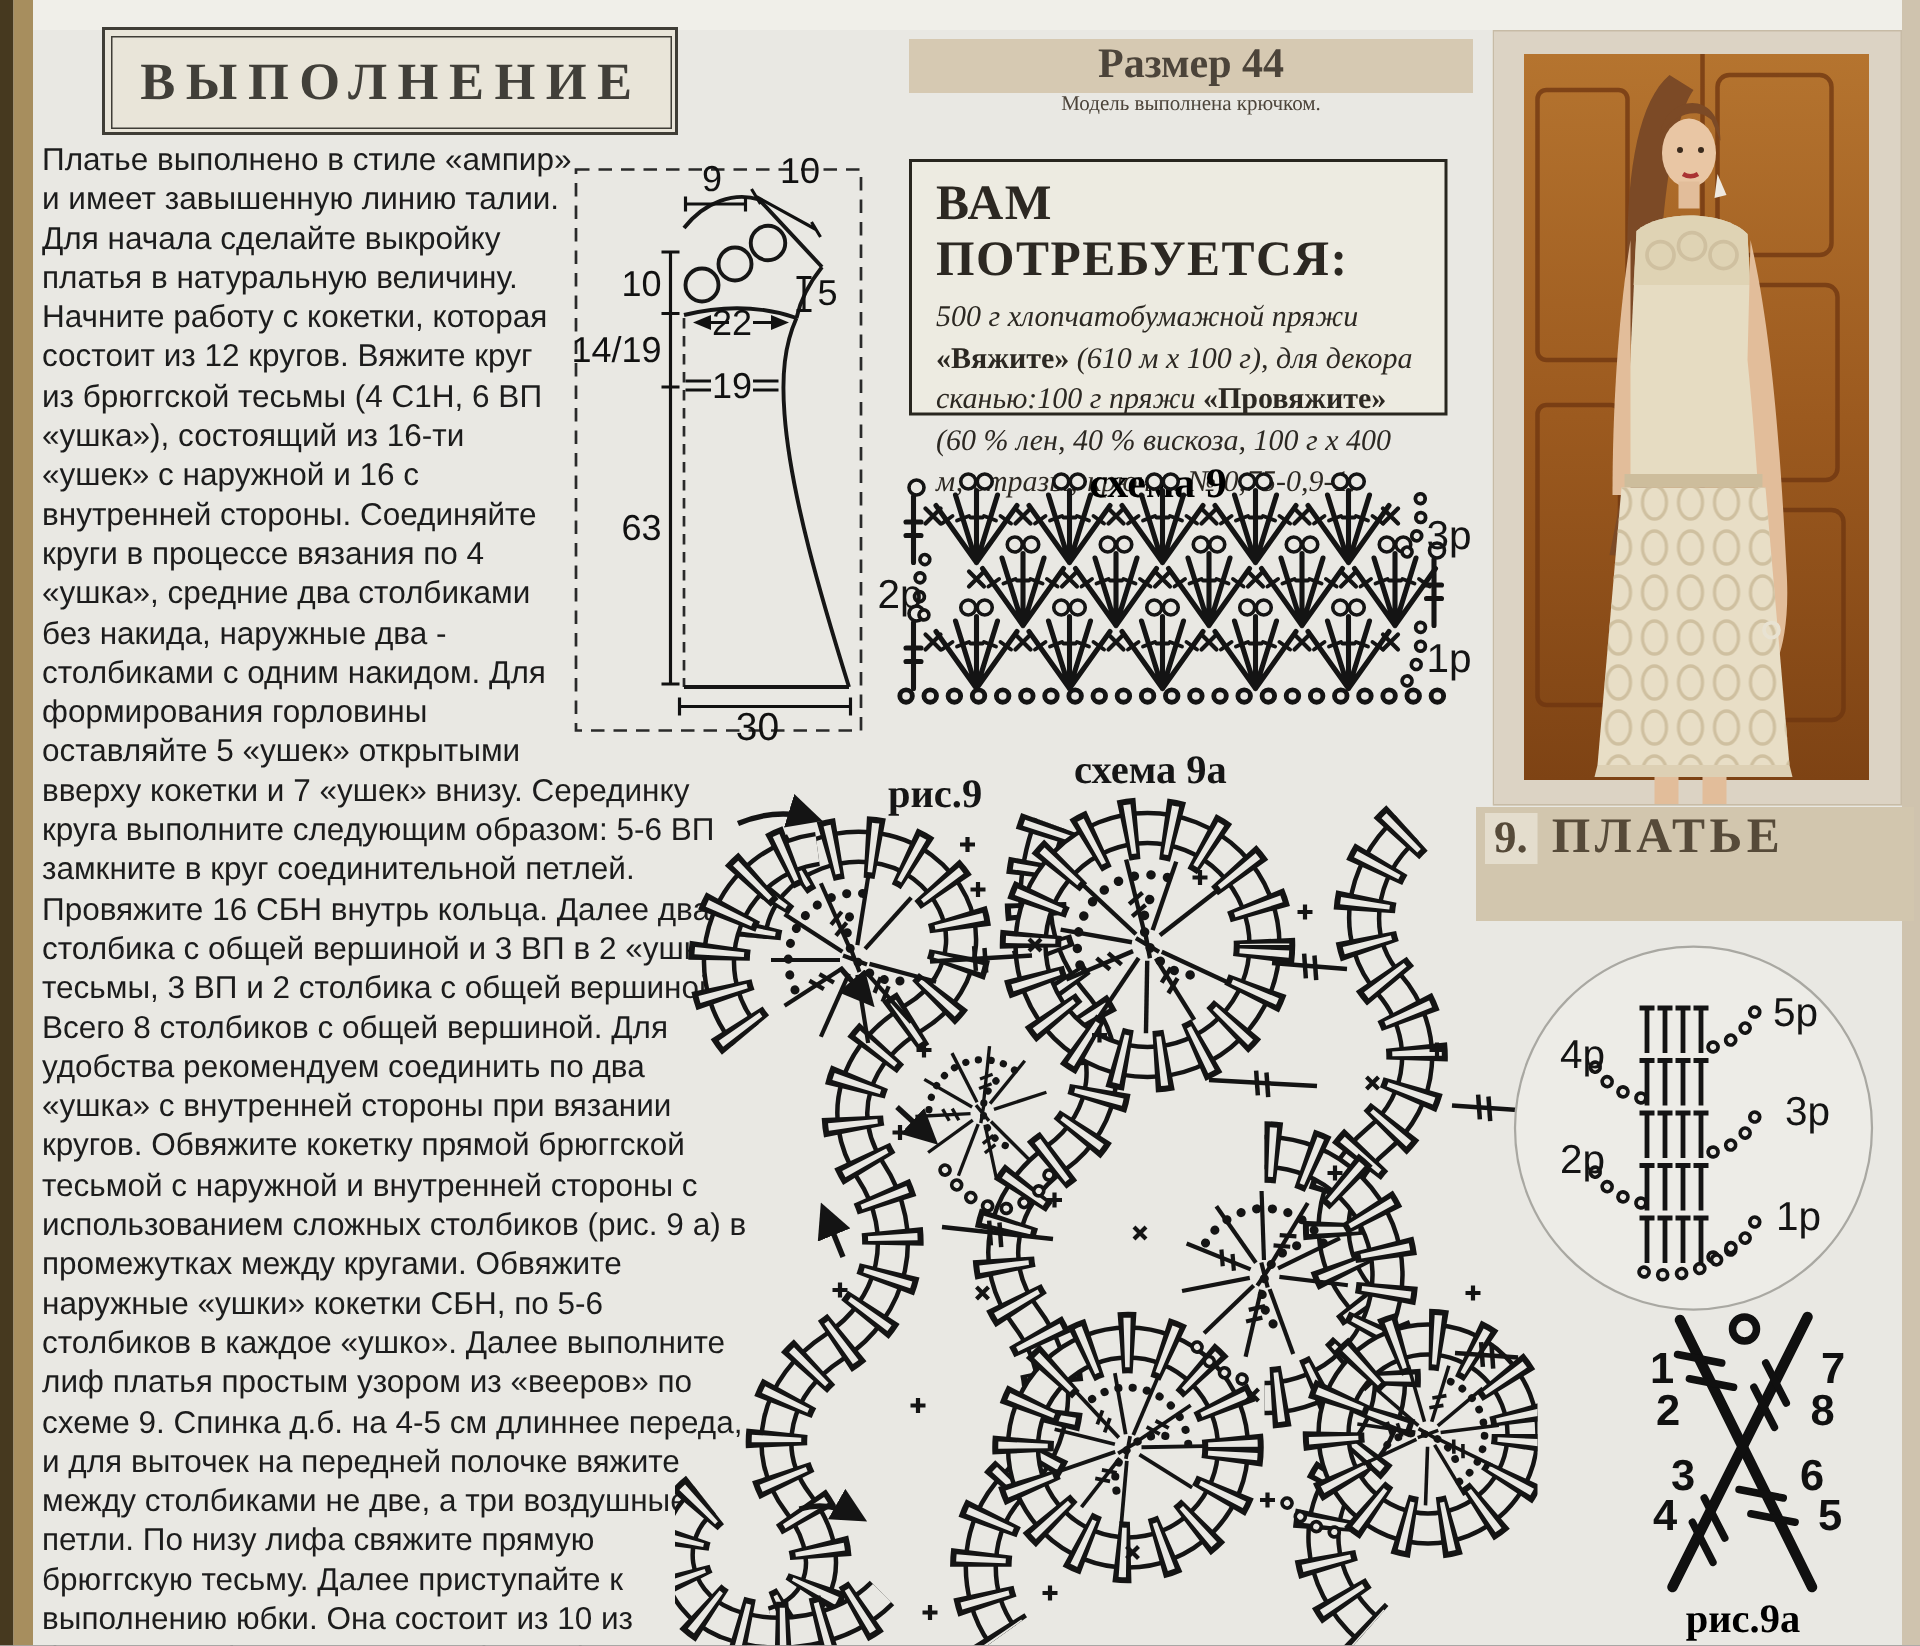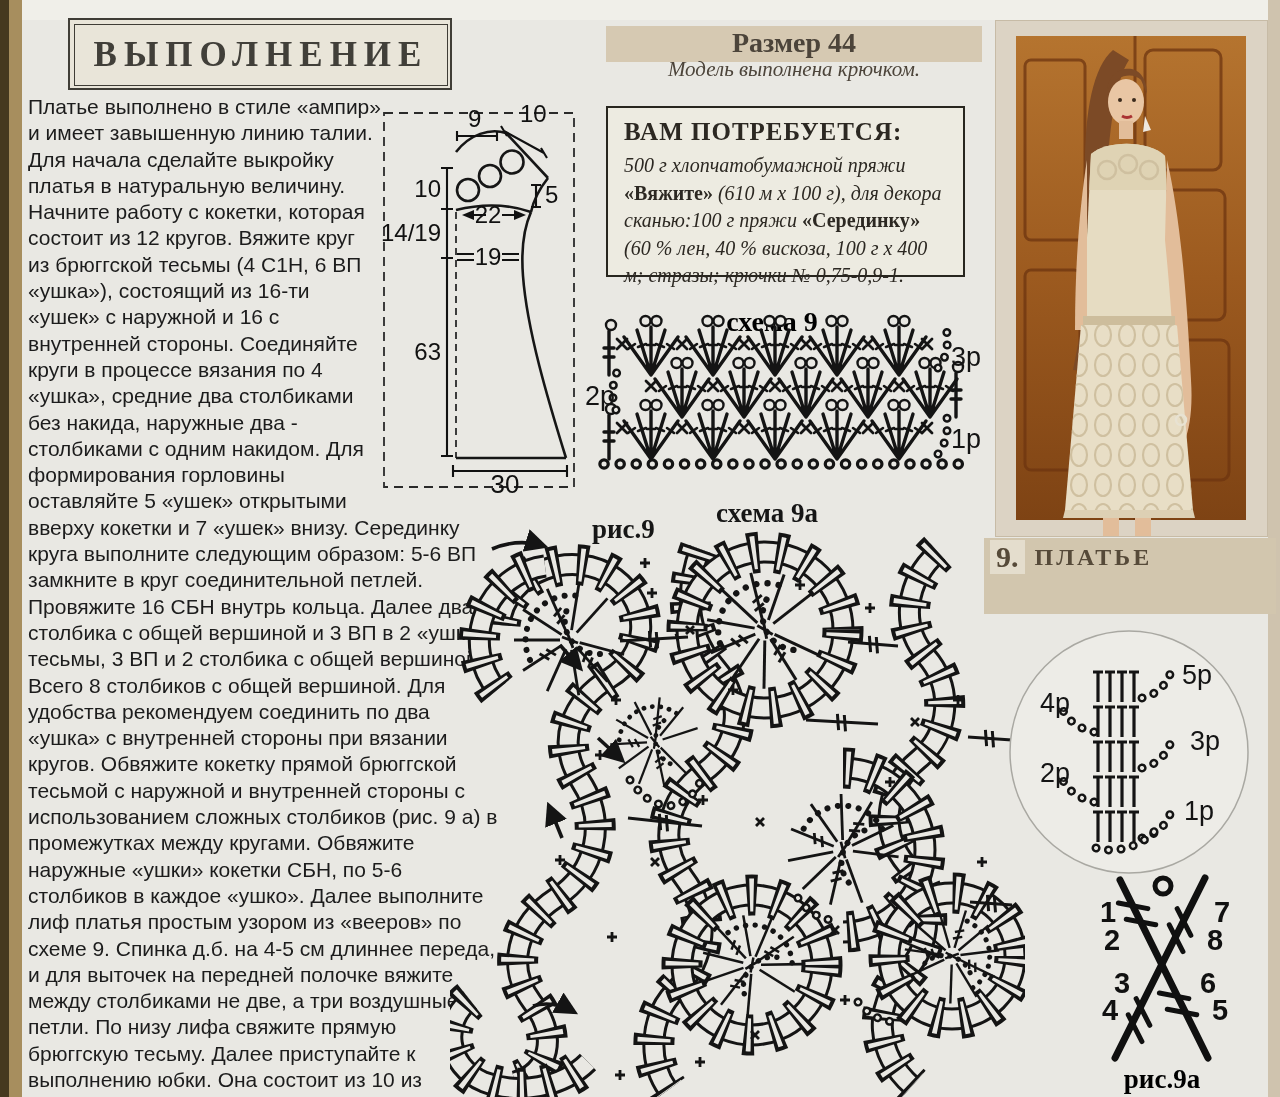--- a/index.html
+++ b/index.html
@@ -20,37 +20,37 @@
   .exec-inner span{font-family:"Liberation Serif",serif;font-weight:bold;font-size:35px;
                    letter-spacing:7px;color:#413f39;}
   
   .article{left:28px;top:94px;width:474px;height:1003px;font-size:21px;line-height:26.3px;
            overflow:hidden;text-align:left;}
   .article .spacer{float:right;width:120px;height:400px;}
   
   .size-banner{left:606px;top:26px;width:376px;height:36px;background:var(--tan);
                text-align:center;font-family:"Liberation Serif",serif;color:#4c443a;}
   .size-banner .l1{font-size:28px;font-weight:bold;line-height:32px;margin-top:1px;}
-  .size-banner .l2{font-size:21px;font-style:italic;line-height:21px;}
+  .size-banner .l2{font-size:14px;line-height:21px;}
   
   .mat-box{left:606px;top:106px;width:359px;height:171px;border:2px solid #28261f;
            box-sizing:border-box;background:#edebe1;padding:8px 12px 0 16px;
            font-family:"Liberation Serif",serif;color:#2c2822;}
-  .mat-box h3{margin:2px 0 6px 0;font-size:25px;letter-spacing:1px;}
+  .mat-box h3{margin:2px 0 6px 0;font-size:33px;letter-spacing:1px;}
   .mat-box p{margin:0;font-size:20px;font-style:italic;line-height:27.5px;}
   .mat-box b{font-style:normal;font-weight:bold;}
   
   .figcap{font-family:"Liberation Serif",serif;font-weight:bold;font-size:27px;color:#161616;}
   
   .title-banner{left:984px;top:538px;width:292px;height:76px;background:#d2c6ae;
                 font-family:"Liberation Serif",serif;color:#564a39;padding:2px 0 0 6px;
                 box-sizing:border-box;}
   .title-banner .row1{display:flex;align-items:center;gap:10px;}
   .title-banner .numbox{background:#e4ddcd;padding:0 6px;font-weight:bold;font-size:30px;}
-  .title-banner .nm{font-weight:bold;font-size:24px;letter-spacing:3px;}
+  .title-banner .nm{font-weight:bold;font-size:33px;letter-spacing:3px;}
   .title-banner .row2{font-weight:bold;font-size:27px;margin-top:1px;white-space:nowrap;}
   .title-banner .stars{font-size:22px;letter-spacing:1px;color:#3f382c;}
   
   .photo-mat{left:995px;top:20px;width:273px;height:517px;background:var(--mat);
              box-shadow:inset 0 0 0 1px #c7bba6;}
   
   svg{display:block;}
   .dl{stroke:#161616;stroke-width:2.6;fill:none;}
   .dash{stroke:#2a2a2a;stroke-width:1.8;fill:none;stroke-dasharray:9 6;}
   .dm{stroke:#111;stroke-width:2.1;fill:none;}
@@ -132,21 +132,21 @@
     </g>
   </svg>
 
   <div class="abs size-banner">
     <div class="l1">Размер 44</div>
     <div class="l2">Модель выполнена крючком.</div>
   </div>
 
   <div class="abs mat-box">
     <h3>ВАМ ПОТРЕБУЕТСЯ:</h3>
-    <p><span>500 г хлопчатобумажной пряжи </span><b>«Вяжите»</b><span> (610 м х 100 г), для декора сканью:100 г пряжи </span><b>«Серединку»</b><span> (60 % лен, 40 % вискоза, 100 г х 400 м; стразы; крючки № 0,75-0,9-1.</span></p>
+    <p><span>500 г хлопчатобумажной пряжи </span><b>«Вяжите»</b><span> (610 м х 100 г), для декора сканью:100 г пряжи </span><b>«Провяжите»</b><span> (60 % лен, 40 % вискоза, 100 г х 400 м; стразы; крючки № 0,75-0,9-1.</span></p>
   </div>
 
   <svg class="abs" style="left:583px;top:300px;" width="402" height="185" viewBox="583 300 402 185">
     <defs>
       <g id="fan">
         <path class="fs" d="M0,0 L-27,-38 M0,0 L-14,-45 M0,0 L0,-48 M0,0 L14,-45 M0,0 L27,-38"></path>
         <path class="fs" style="stroke-width:2.6" d="M-23,-26 l7,-5 M-13,-28 l8,-3 M-4,-30 h8 M5,-31 l8,3 M16,-31 l7,5"></path>
         <circle class="fc" cx="-5.5" cy="-54" r="5"></circle>
           <circle class="fc" cx="5.5" cy="-54" r="5"></circle>
       </g>

